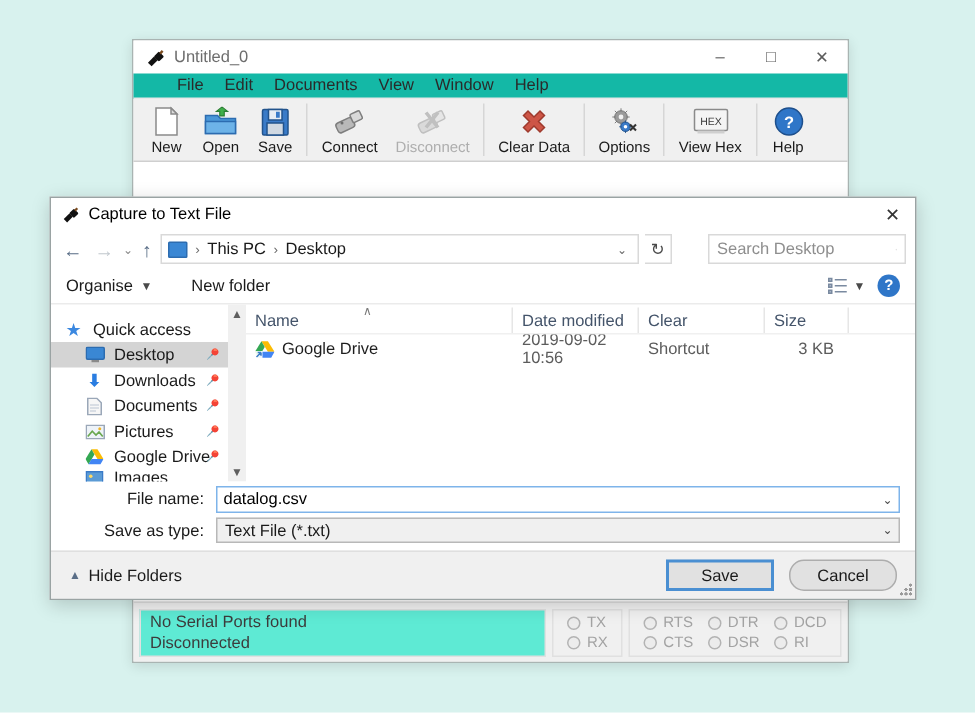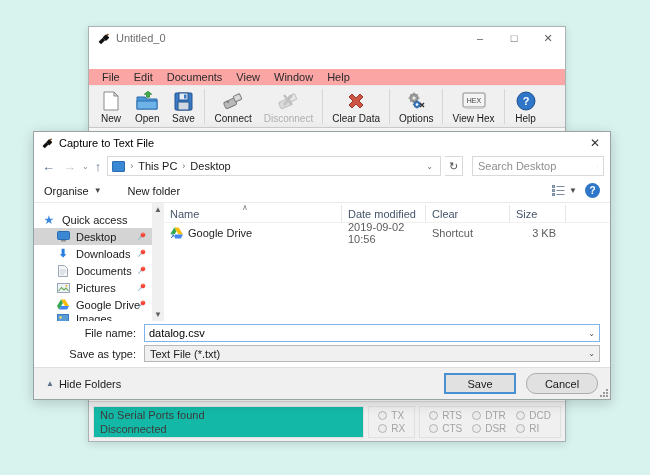--- a/index.html
+++ b/index.html
@@ -17,31 +17,31 @@
     position:absolute; left:88px; top:26px; width:478px; height:416px;
     background:#fff; border:1px solid #a9b4b2;
     box-shadow:0 2px 8px rgba(0,0,0,.12);
     display:flex; flex-direction:column;
   }
   .titlebar { height:22px; display:flex; align-items:center; padding-left:8px; background:#fff; }
   .titlebar .app-ic { width:13px; height:13px; margin-right:6px; }
   .titlebar .t-title { color:#6d6d6d; font-size:11px; flex:1; }
   .win-btns { display:flex; height:100%; }
   .win-btn { width:34px; height:100%; display:flex; align-items:center; justify-content:center; color:#5c5c5c; font-size:11px; }
-  .menubar { height:17px; display:flex; align-items:center; padding-left:6px; background:#fca5a5; border-bottom:1px solid #e8e8e8;margin-top:20px; }
+  .menubar { height:17px; display:flex; align-items:center; padding-left:22px; background:#14b8a6; border-bottom:1px solid #e8e8e8; }
   .menu-item { padding:0 7px; color:#2a2a2a; }
   .toolbar { height:42px; background:#f0f0f0; border-bottom:1px solid #cfcfcf; display:flex; align-items:stretch; padding-left:4px; }
   .tb-btn { display:flex; flex-direction:column; align-items:center; justify-content:center; padding:2px 6px 1px; min-width:36px; }
   .tb-btn .tb-ic { height:22px; display:flex; align-items:center; justify-content:center; }
   .tb-btn .tb-lbl { font-size:10px; color:#1a1a1a; margin-top:1px; white-space:nowrap; }
   .tb-btn.disabled .tb-lbl { color:#aeaeae; }
   .tb-sep { width:1px; background:#d6d6d6; margin:3px 3px; }
   .main-content { flex:1; background:#fff; }
   .status-area { height:40px; background:#f0f0f0; border-top:1px solid #dcdcdc; display:flex; align-items:center; padding:0 4px; gap:4px; }
-  .status-box { width:298px; height:32px; background:#14b8a6; border:1px solid #e0e0e0; padding:2px 6px; display:flex; flex-direction:column; justify-content:center; }
+  .status-box { width:298px; height:32px; background:#5eead4; border:1px solid #e0e0e0; padding:2px 6px; display:flex; flex-direction:column; justify-content:center; }
   .status-box div { line-height:14px; color:#3c3c3c; }
   .sig-box { height:32px; background:#f0f0f0; border:1px solid #e0e0e0; display:flex; align-items:center; padding:0 4px; }
   .sig-col { display:flex; flex-direction:column; justify-content:space-between; gap:2px; padding:0 5px; }
   .sig-item { display:flex; align-items:center; gap:4px; }
   .sig-led { width:9px; height:9px; border-radius:50%; background:#ececec; border:1px solid #b3b3b3; }
   .sig-lbl { color:#a3a3a3; font-size:10px; }
   
   .dialog {
     position:absolute; left:33px; top:131px; width:578px; height:269px;
     background:#fff; border:1px solid #9aa3a3;
@@ -55,21 +55,21 @@
   .navbar { height:26px; display:flex; align-items:center; padding:0 6px; gap:4px; }
   .nav-arrow { color:#5a6e87; font-size:13px; padding:0 2px; }
   .nav-arrow.dis { color:#c3c9cf; }
   .nav-chev { color:#8a8a8a; font-size:8px; }
   .addr-bar { flex:1; height:20px; border:1px solid #d9d9d9; display:flex; align-items:center; padding:0 4px; gap:3px; }
   .addr-ic { width:13px; height:11px; background:#3a87d4; border-radius:1px; border:1px solid #2c6cb0; }
   .crumb-sep { color:#6b6b6b; font-size:9px; padding:0 2px; }
   .crumb { color:#1a1a1a; }
   .addr-drop { margin-left:auto; color:#6b6b6b; font-size:8px; padding:0 3px; }
   .refresh-btn { width:18px; height:20px; border:1px solid #d9d9d9; border-left:none; display:flex; align-items:center; justify-content:center; color:#4a4a4a; font-size:11px; }
-  .search-box { width:132px; height:20px; border:1px solid #d9d9d9; display:flex; align-items:center; padding:0 5px; margin-left:5px;gap:29px; }
+  .search-box { width:132px; height:20px; border:1px solid #d9d9d9; display:flex; align-items:center; padding:0 5px; margin-left:20px;gap:29px; }
   .search-box input { border:none; outline:none; flex:1; width:90px; font-family:inherit; font-size:11px; color:#1a1a1a; background:transparent; }
   .search-box input::placeholder { color:#8e8e8e; }
   .cmdbar { height:24px; display:flex; align-items:center; padding:0 10px; border-bottom:1px solid #ebebeb; }
   .cmd-item { display:flex; align-items:center; gap:5px; margin-right:26px; color:#1a1a1a; }
   .cmd-caret { font-size:8px; color:#4a4a4a; }
   .cmd-right { margin-left:auto; display:flex; align-items:center; gap:8px; }
   .view-ic { display:flex; align-items:center; gap:4px; color:#6b6b6b; }
   .help-circle { width:15px; height:15px; border-radius:50%; background:#2f76c8; color:#fff; font-size:10px; font-weight:bold; display:flex; align-items:center; justify-content:center; }
   .dlg-body { flex:1; display:flex; overflow:hidden; }
   .sidebar { width:118px; padding-top:8px; }

